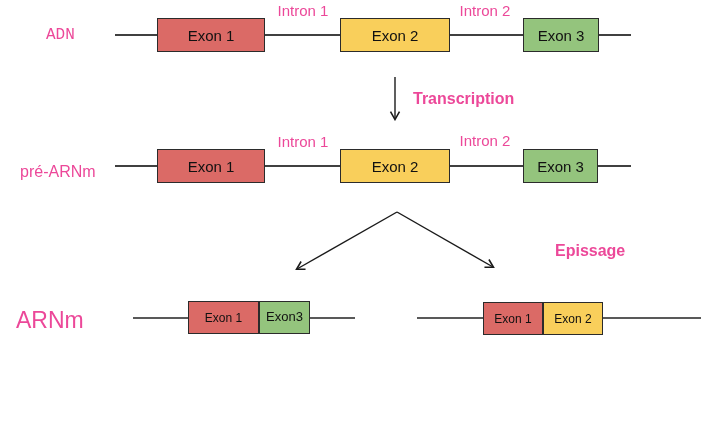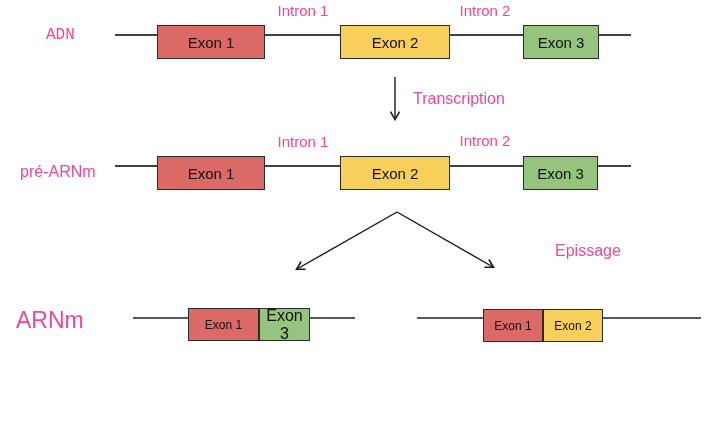--- a/index.html
+++ b/index.html
@@ -9,35 +9,34 @@
     height: 430px;
     background: #ffffff;
     font-family: "Liberation Sans", sans-serif;
     color: #1a1a1a;
     overflow: hidden;
   }
   .layer { position: absolute; left: 0; top: 0; }
   .lbl { position: absolute; white-space: nowrap; color: #ec4899; }
   .row-label { font-size: 16px; font-weight: 500; }
   .intron-label { font-size: 15px; font-weight: 500; transform: translateX(-50%); }
-  .arrow-label { font-size: 16px; }
+  .arrow-label { font-size: 16px; font-weight: bold; }
   .exon-box {
     position: absolute;
     border: 1.6px solid #2b2b2b;
     box-sizing: border-box;
     display: flex;
     align-items: center;
     justify-content: center;
     text-align: center;
     font-size: 15px;
     color: #111111;
-    margin-top: 7px;
   }
   .exon-box.small { font-size: 12px; }
-  .exon-box.two-line { flex-direction: column; line-height: 1.1; font-size: 16px; }
+  .exon-box.two-line { flex-direction: row; line-height: 1.1; font-size: 13px; }
   .title {
     position: absolute;
     left: 395px;
     top: 379px;
     transform: translateX(-50%);
     font-size: 26px;
     color: #1a1a1a;
     white-space: nowrap;
   }
   svg line, svg path { shape-rendering: geometricPrecision; }

